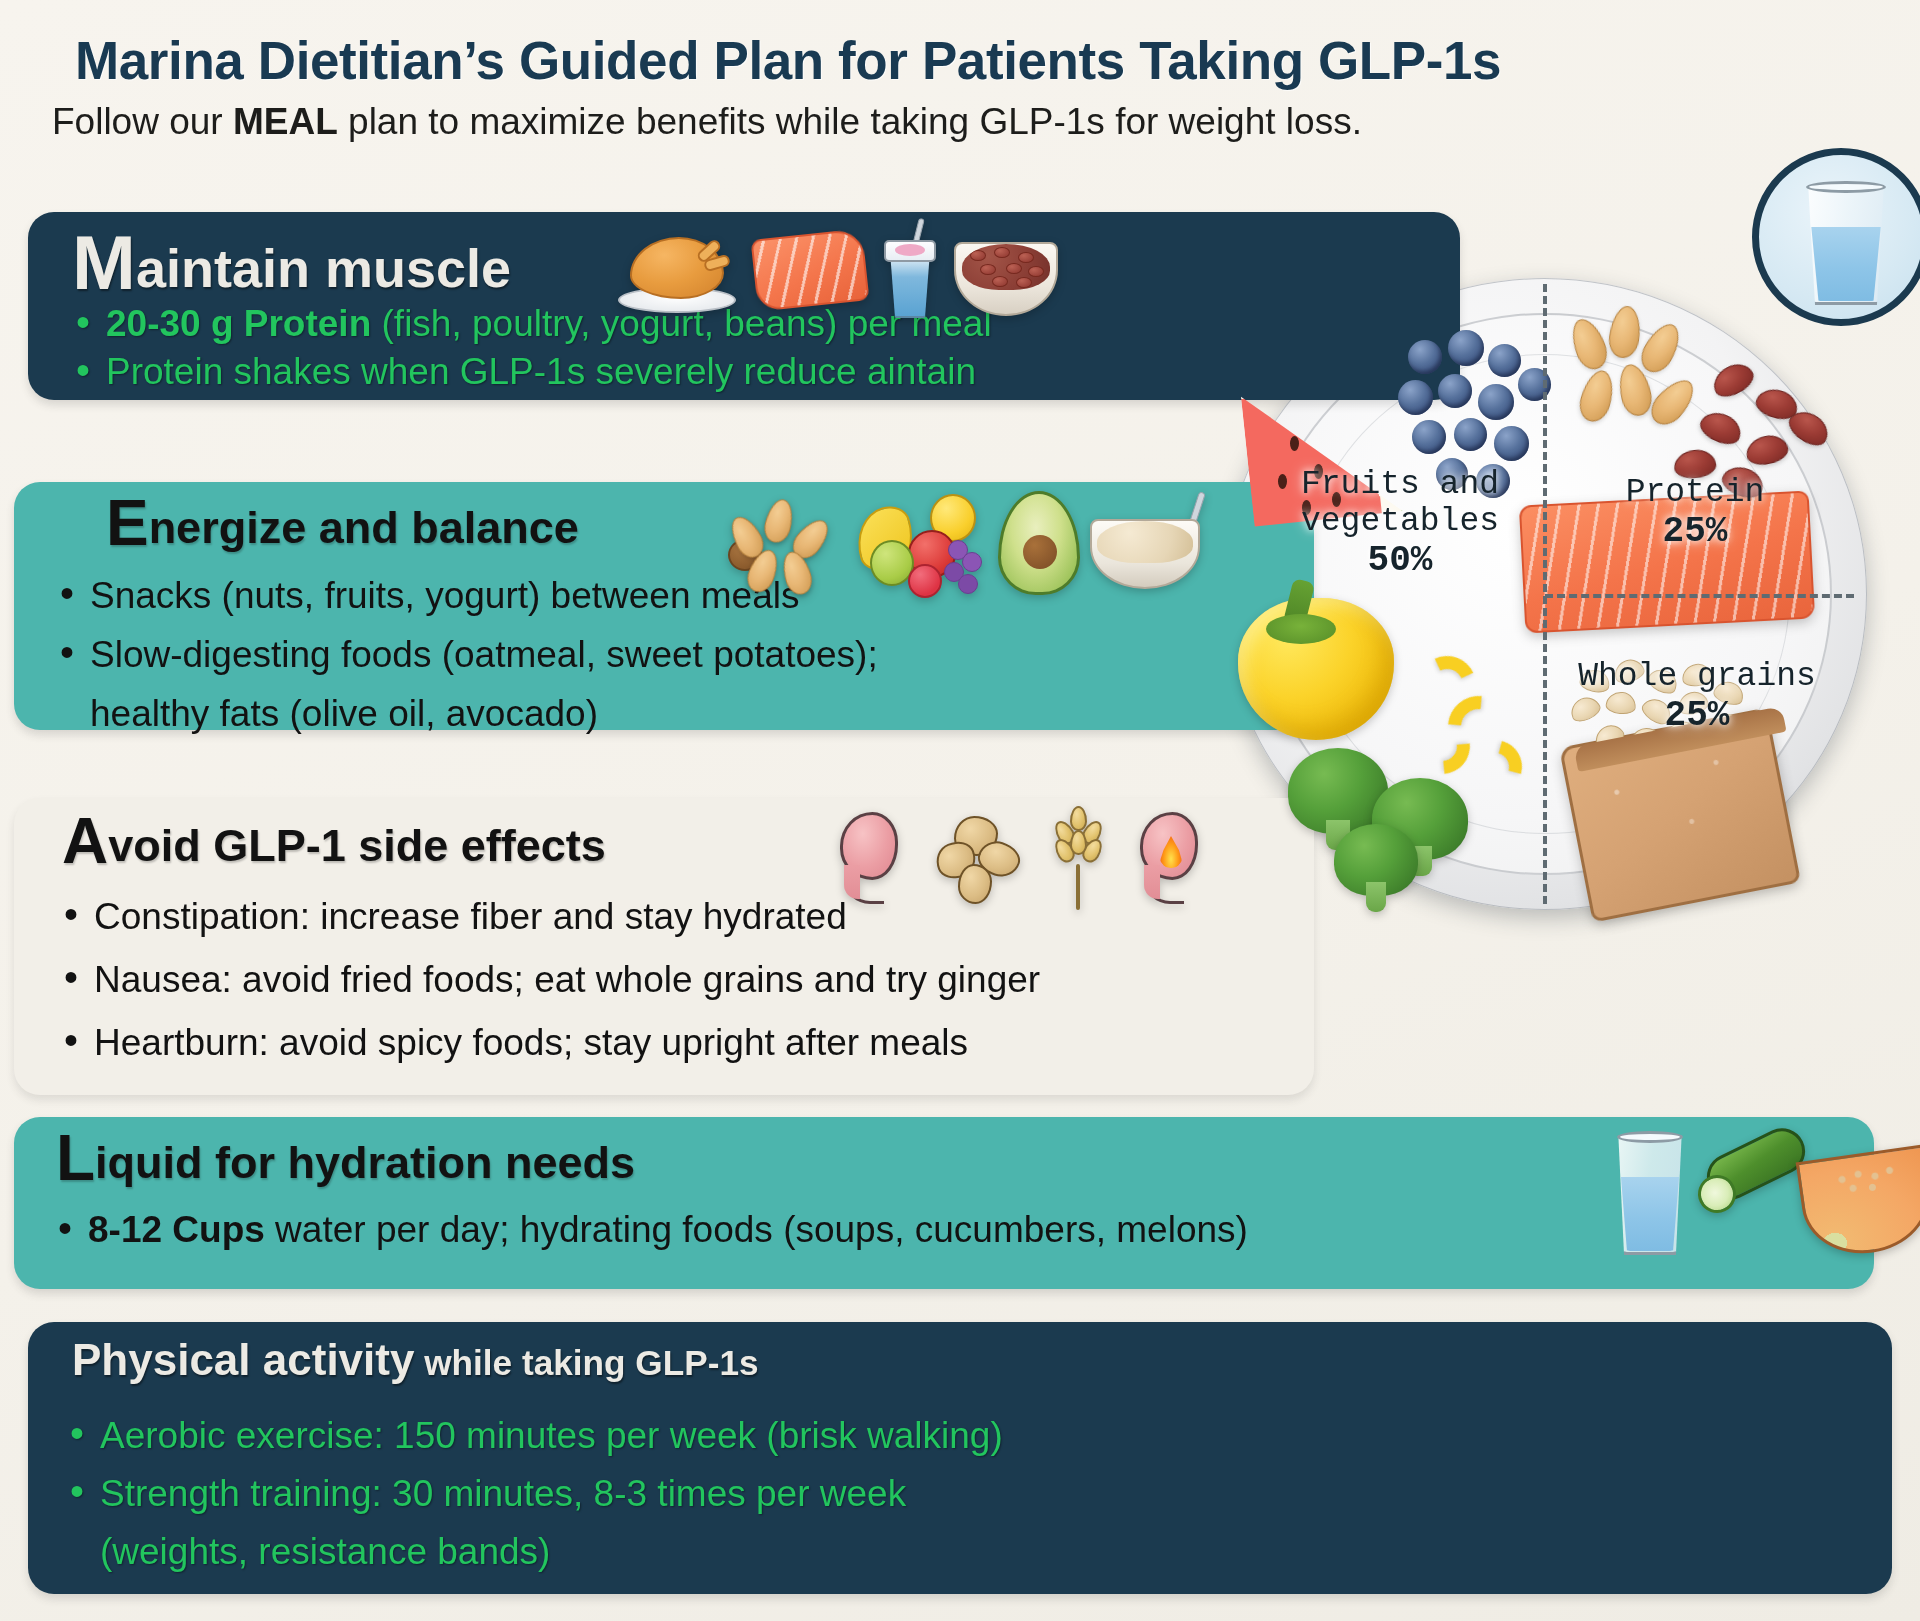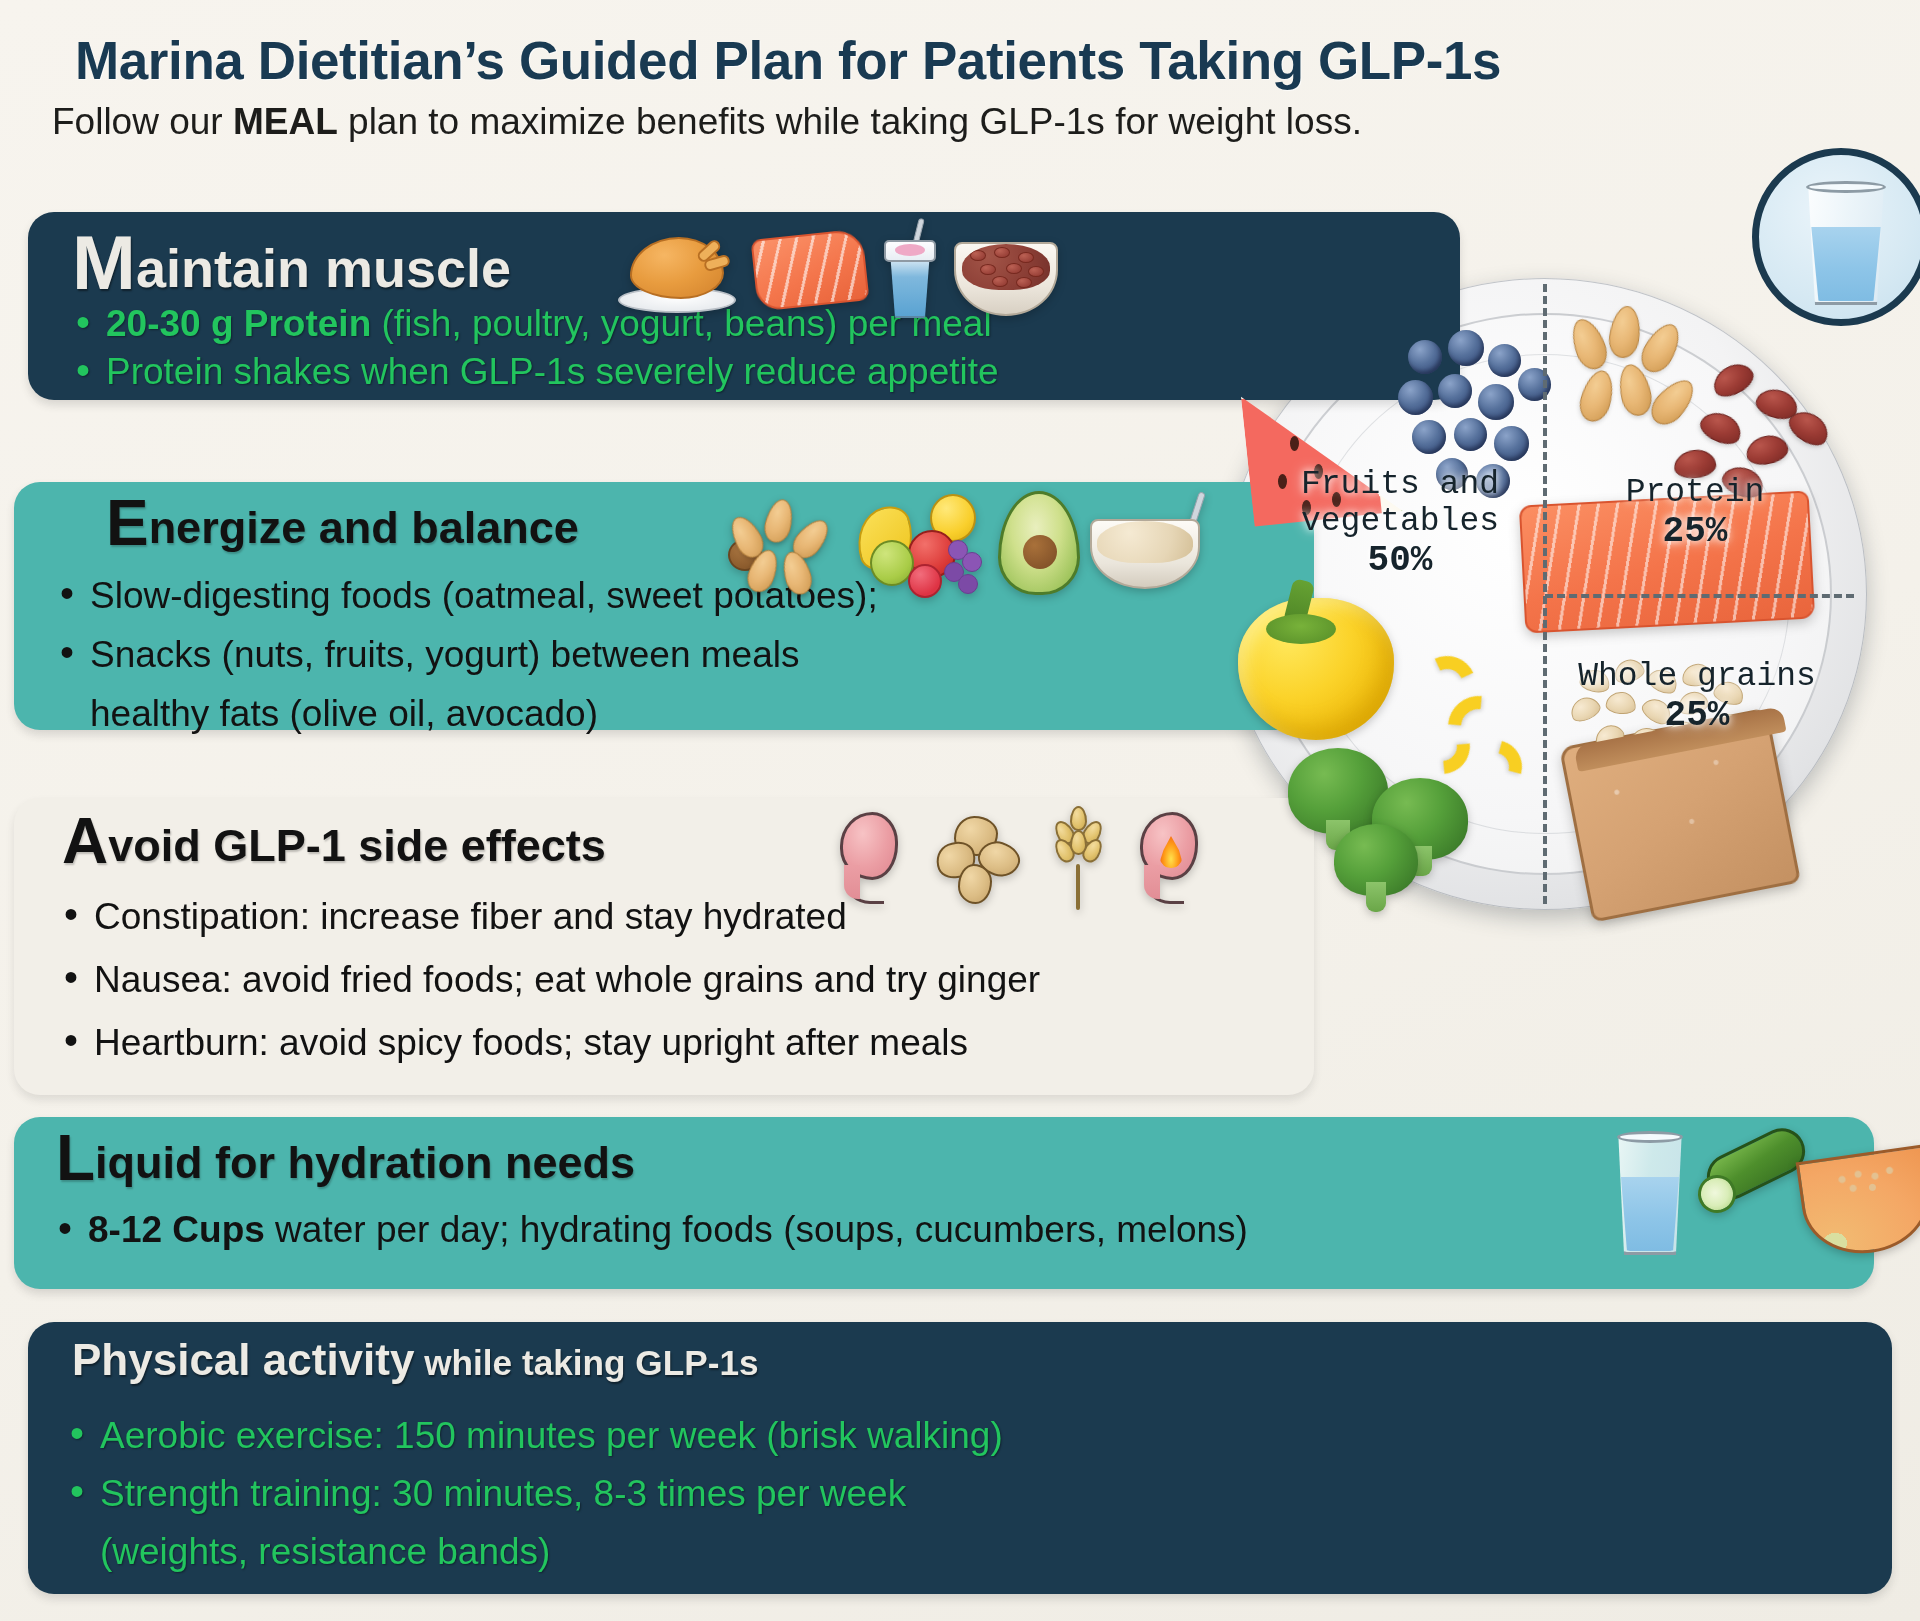--- a/index.html
+++ b/index.html
@@ -644,21 +644,21 @@
     <div class="plate-label" id="lbl-wg">
       <span>Whole grains</span>
       <span class="pct">25%</span>
     </div>
   </div>
 
   <div class="band navy" id="sec-maintain">
     <div class="sec-title"><span class="drop">M</span><span>aintain muscle</span></div>
     <ul class="bullets">
       <li><b class="b">20-30 g Protein</b><span> (fish, poultry, yogurt, beans) per meal</span></li>
-      <li><span>Protein shakes when GLP-1s severely reduce appetite</span></li>
+      <li><span>Protein shakes when GLP-1s severely reduce aintain</span></li>
     </ul>
     <div class="icon-row" style="left:590px; top:10px;">
       <div class="roastchicken shadow-soft">
         <div class="plate"></div>
         <div class="bird"></div>
         <div class="leg" style="left:78px; bottom:56px; transform:rotate(-42deg);"></div>
         <div class="leg" style="left:86px; bottom:44px; transform:rotate(-16deg);"></div>
       </div>
       <div class="salmonicon shadow-soft"></div>
       <div class="yogurticon shadow-soft">
@@ -679,22 +679,22 @@
           <div class="bn" style="left:30px; top:32px;"></div>
           <div class="bn" style="left:54px; top:33px;"></div>
         </div>
       </div>
     </div>
   </div>
 
   <div class="band teal" id="sec-energize">
     <div class="sec-title"><span class="drop">E</span><span>nergize and balance</span></div>
     <ul class="bullets">
+      <li><span>Snacks (nuts, fruits, yogurt) between meals</span></li>
       <li><span>Slow-digesting foods (oatmeal, sweet potatoes);</span></li>
-      <li><span>Snacks (nuts, fruits, yogurt) between meals</span></li>
       <li class="cont"><span>healthy fats (olive oil, avocado)</span></li>
     </ul>
     <div class="icon-row" style="left:714px; top:8px; gap:10px;">
       <div class="nuticon shadow-soft">
         <div class="almond" style="left:6px;  top:22px; width:26px; height:44px; transform:rotate(-28deg);"></div>
         <div class="almond" style="left:38px; top:6px;  width:26px; height:44px; transform:rotate(14deg);"></div>
         <div class="almond" style="left:70px; top:24px; width:26px; height:44px; transform:rotate(40deg);"></div>
         <div class="almond" style="left:22px; top:56px; width:26px; height:44px; transform:rotate(22deg);"></div>
         <div class="almond" style="left:56px; top:58px; width:26px; height:44px; transform:rotate(-16deg);"></div>
         <div style="position:absolute; left:0; top:46px; width:34px; height:32px; border-radius:50%;

